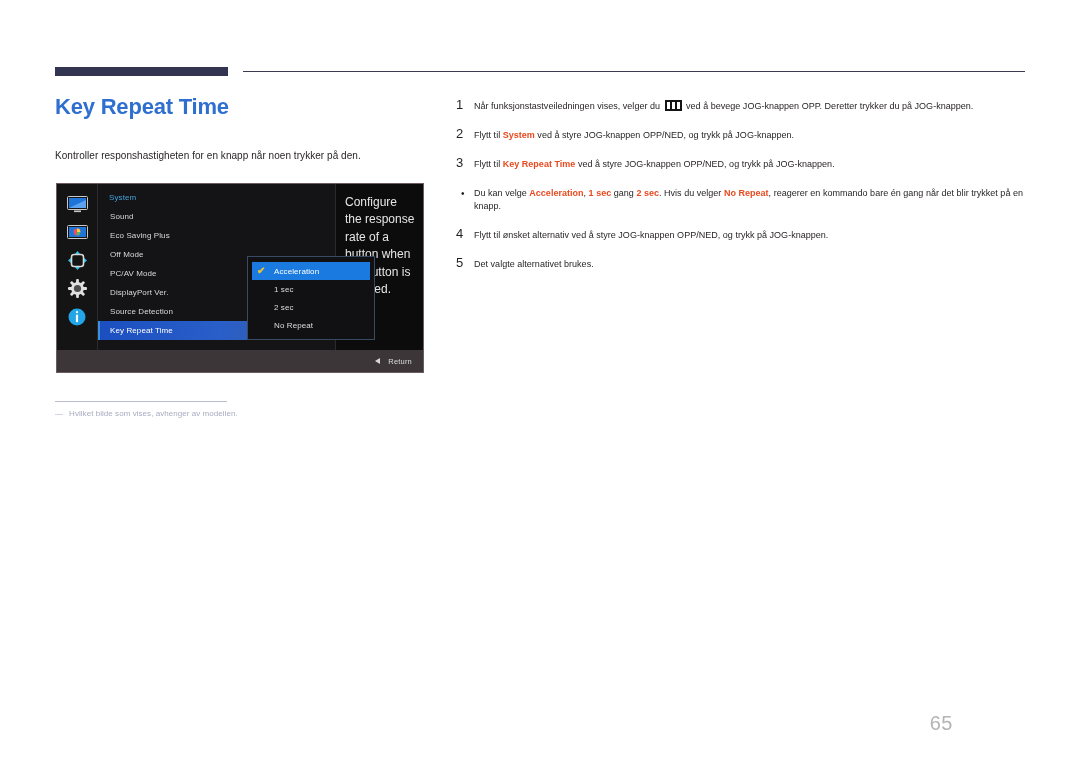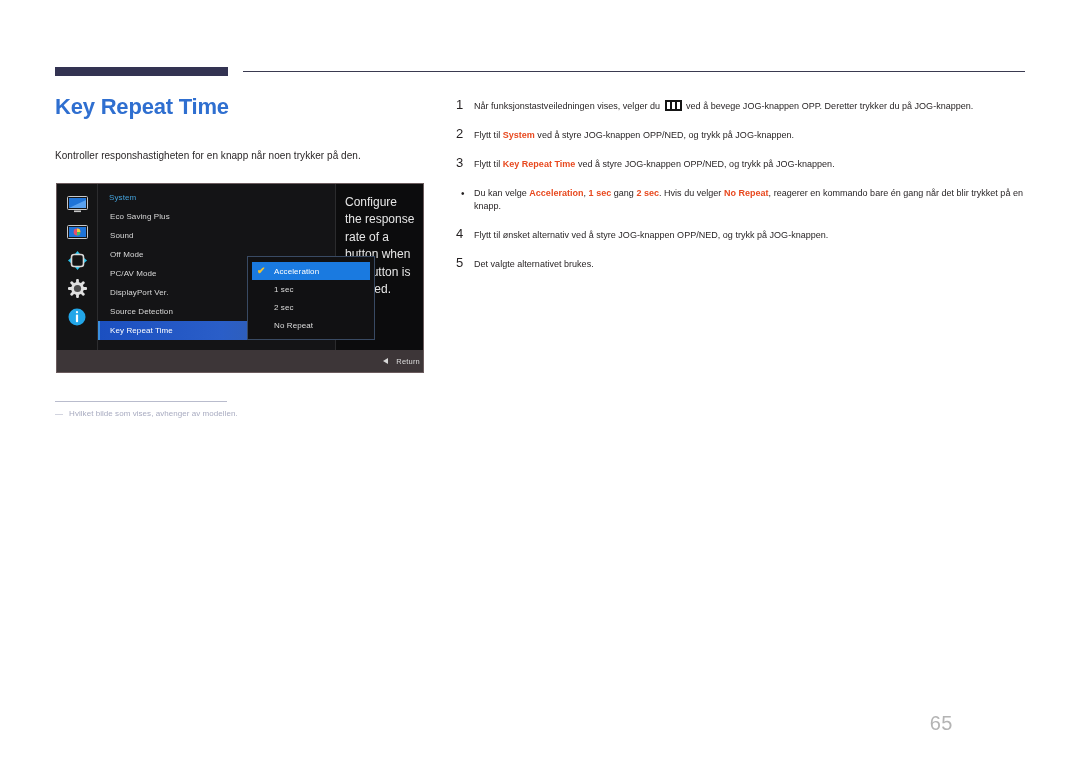--- a/index.html
+++ b/index.html
@@ -180,21 +180,21 @@
   }
   .osd-return {
     position: absolute;
     left: 0; bottom: 0;
     width: 100%;
     height: 22px;
     background: #3d3638;
     display: flex;
     align-items: center;
     justify-content: flex-end;
-    padding-right: 3px;
+    padding-right: 11px;
     gap: 8px;
   }
   .ret-arrow {
     width: 0; height: 0;
     border-top: 3.5px solid transparent;
     border-bottom: 3.5px solid transparent;
     border-right: 5px solid #d8d8d8;
   }
   .ret-label {
     color: #dcdcdc;
@@ -352,26 +352,26 @@
             <rect x="7.9" y="6.6" width="2.2" height="7.6" rx="1" fill="#ffffff"></rect>
           </svg>
         </div>
       </div>
 
       <div class="osd-menu">
         <div class="menu-header">System</div>
 
         <div class="menu-list">
           <div class="menu-row">
+            <span class="label">Sound</span>
+            <span class="arrow">►</span>
+          </div>
+          <div class="menu-row">
             <span class="label">Eco Saving Plus</span>
             <span class="value">Off</span>
-          </div>
-          <div class="menu-row">
-            <span class="label">Sound</span>
-            <span class="arrow">►</span>
           </div>
           <div class="menu-row">
             <span class="label">Off Mode</span>
           </div>
           <div class="menu-row">
             <span class="label">PC/AV Mode</span>
           </div>
           <div class="menu-row">
             <span class="label">DisplayPort Ver.</span>
           </div>

